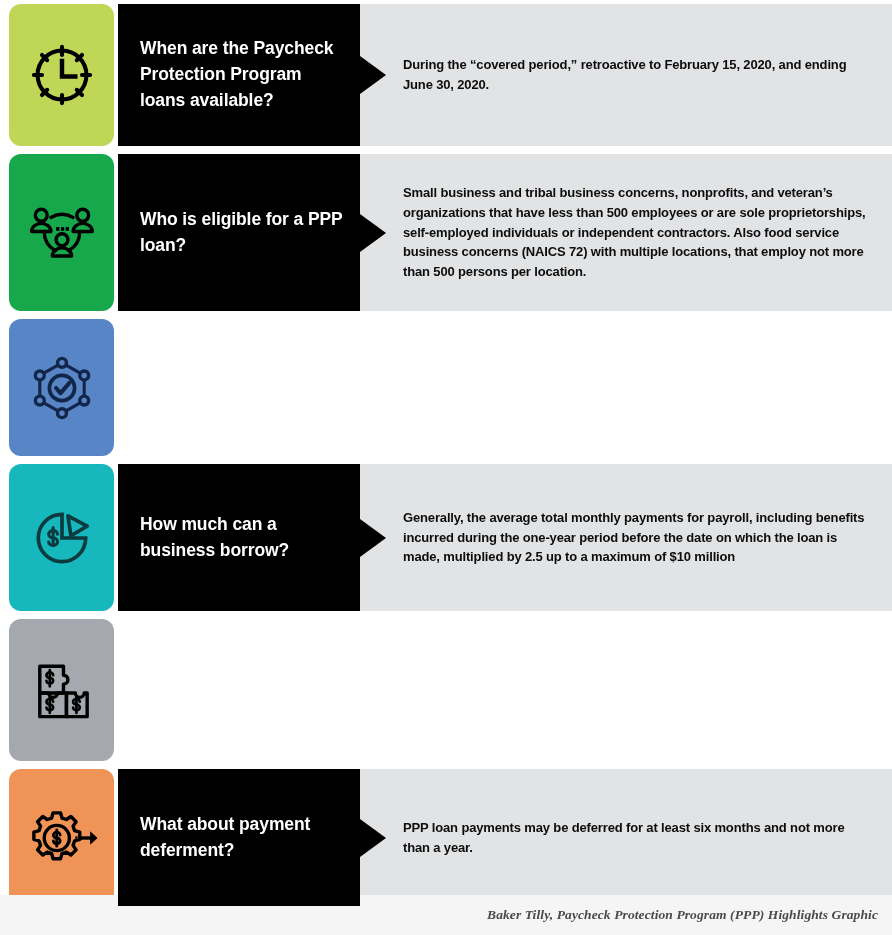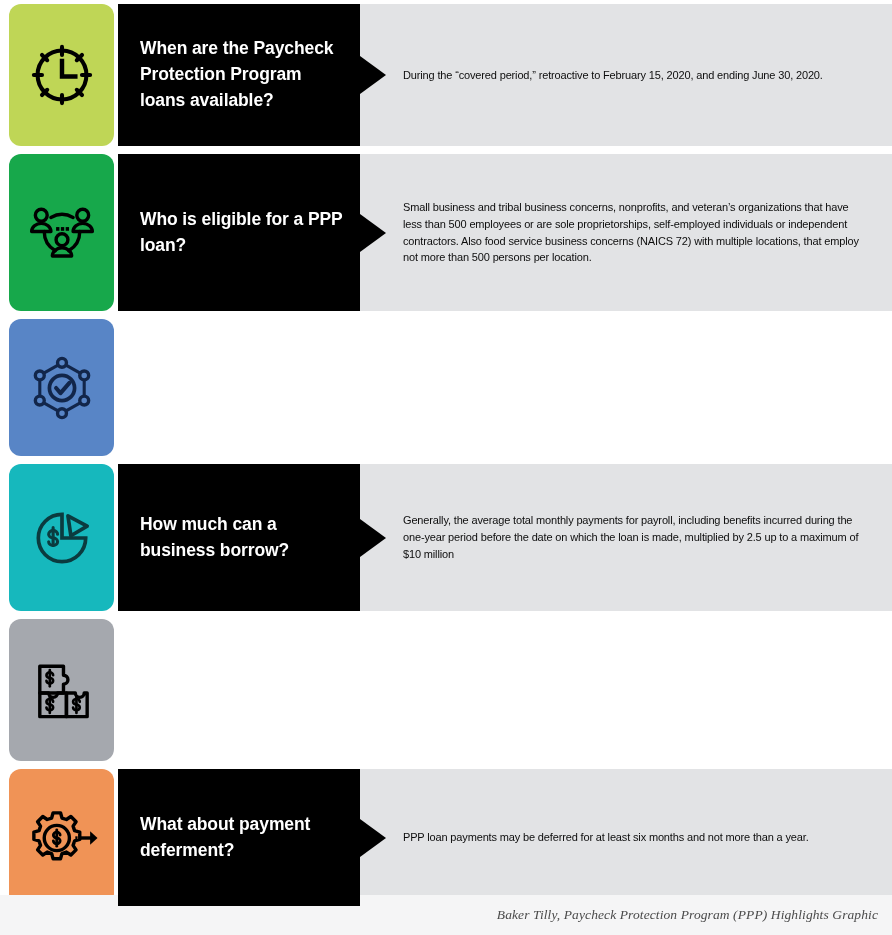--- a/index.html
+++ b/index.html
@@ -86,43 +86,43 @@
     flex: 1 1 auto;
     background: #e2e3e5;
     margin: 4px 3px 4px 0;
     display: flex;
     align-items: center;
     box-sizing: border-box;
     padding: 14px 26px 14px 43px;
   }
   .answer-text {
     color: #0d0d0d;
-    font-size: 11px;
-    font-weight: normal;
+    font-size: 13px;
+    font-weight: bold;
     line-height: 1.52;
     letter-spacing: -0.15px;
   }
   
   .footer {
     position: absolute;
     left: 0;
     bottom: 0;
     width: 892px;
     height: 40px;
     background: #f5f5f6;
     display: flex;
     align-items: center;
     justify-content: flex-end;
     box-sizing: border-box;
     padding-right: 14px;
   }
   .footer-text {
     font-family: "Liberation Serif", serif;
     font-style: italic;
-    font-weight: normal;
+    font-weight: bold;
     font-size: 13.5px;
     color: #4a4a4a;
     letter-spacing: 0.1px;
   }
 </style>
 </head>
 <body>
 
 <div id="infographic">
 

